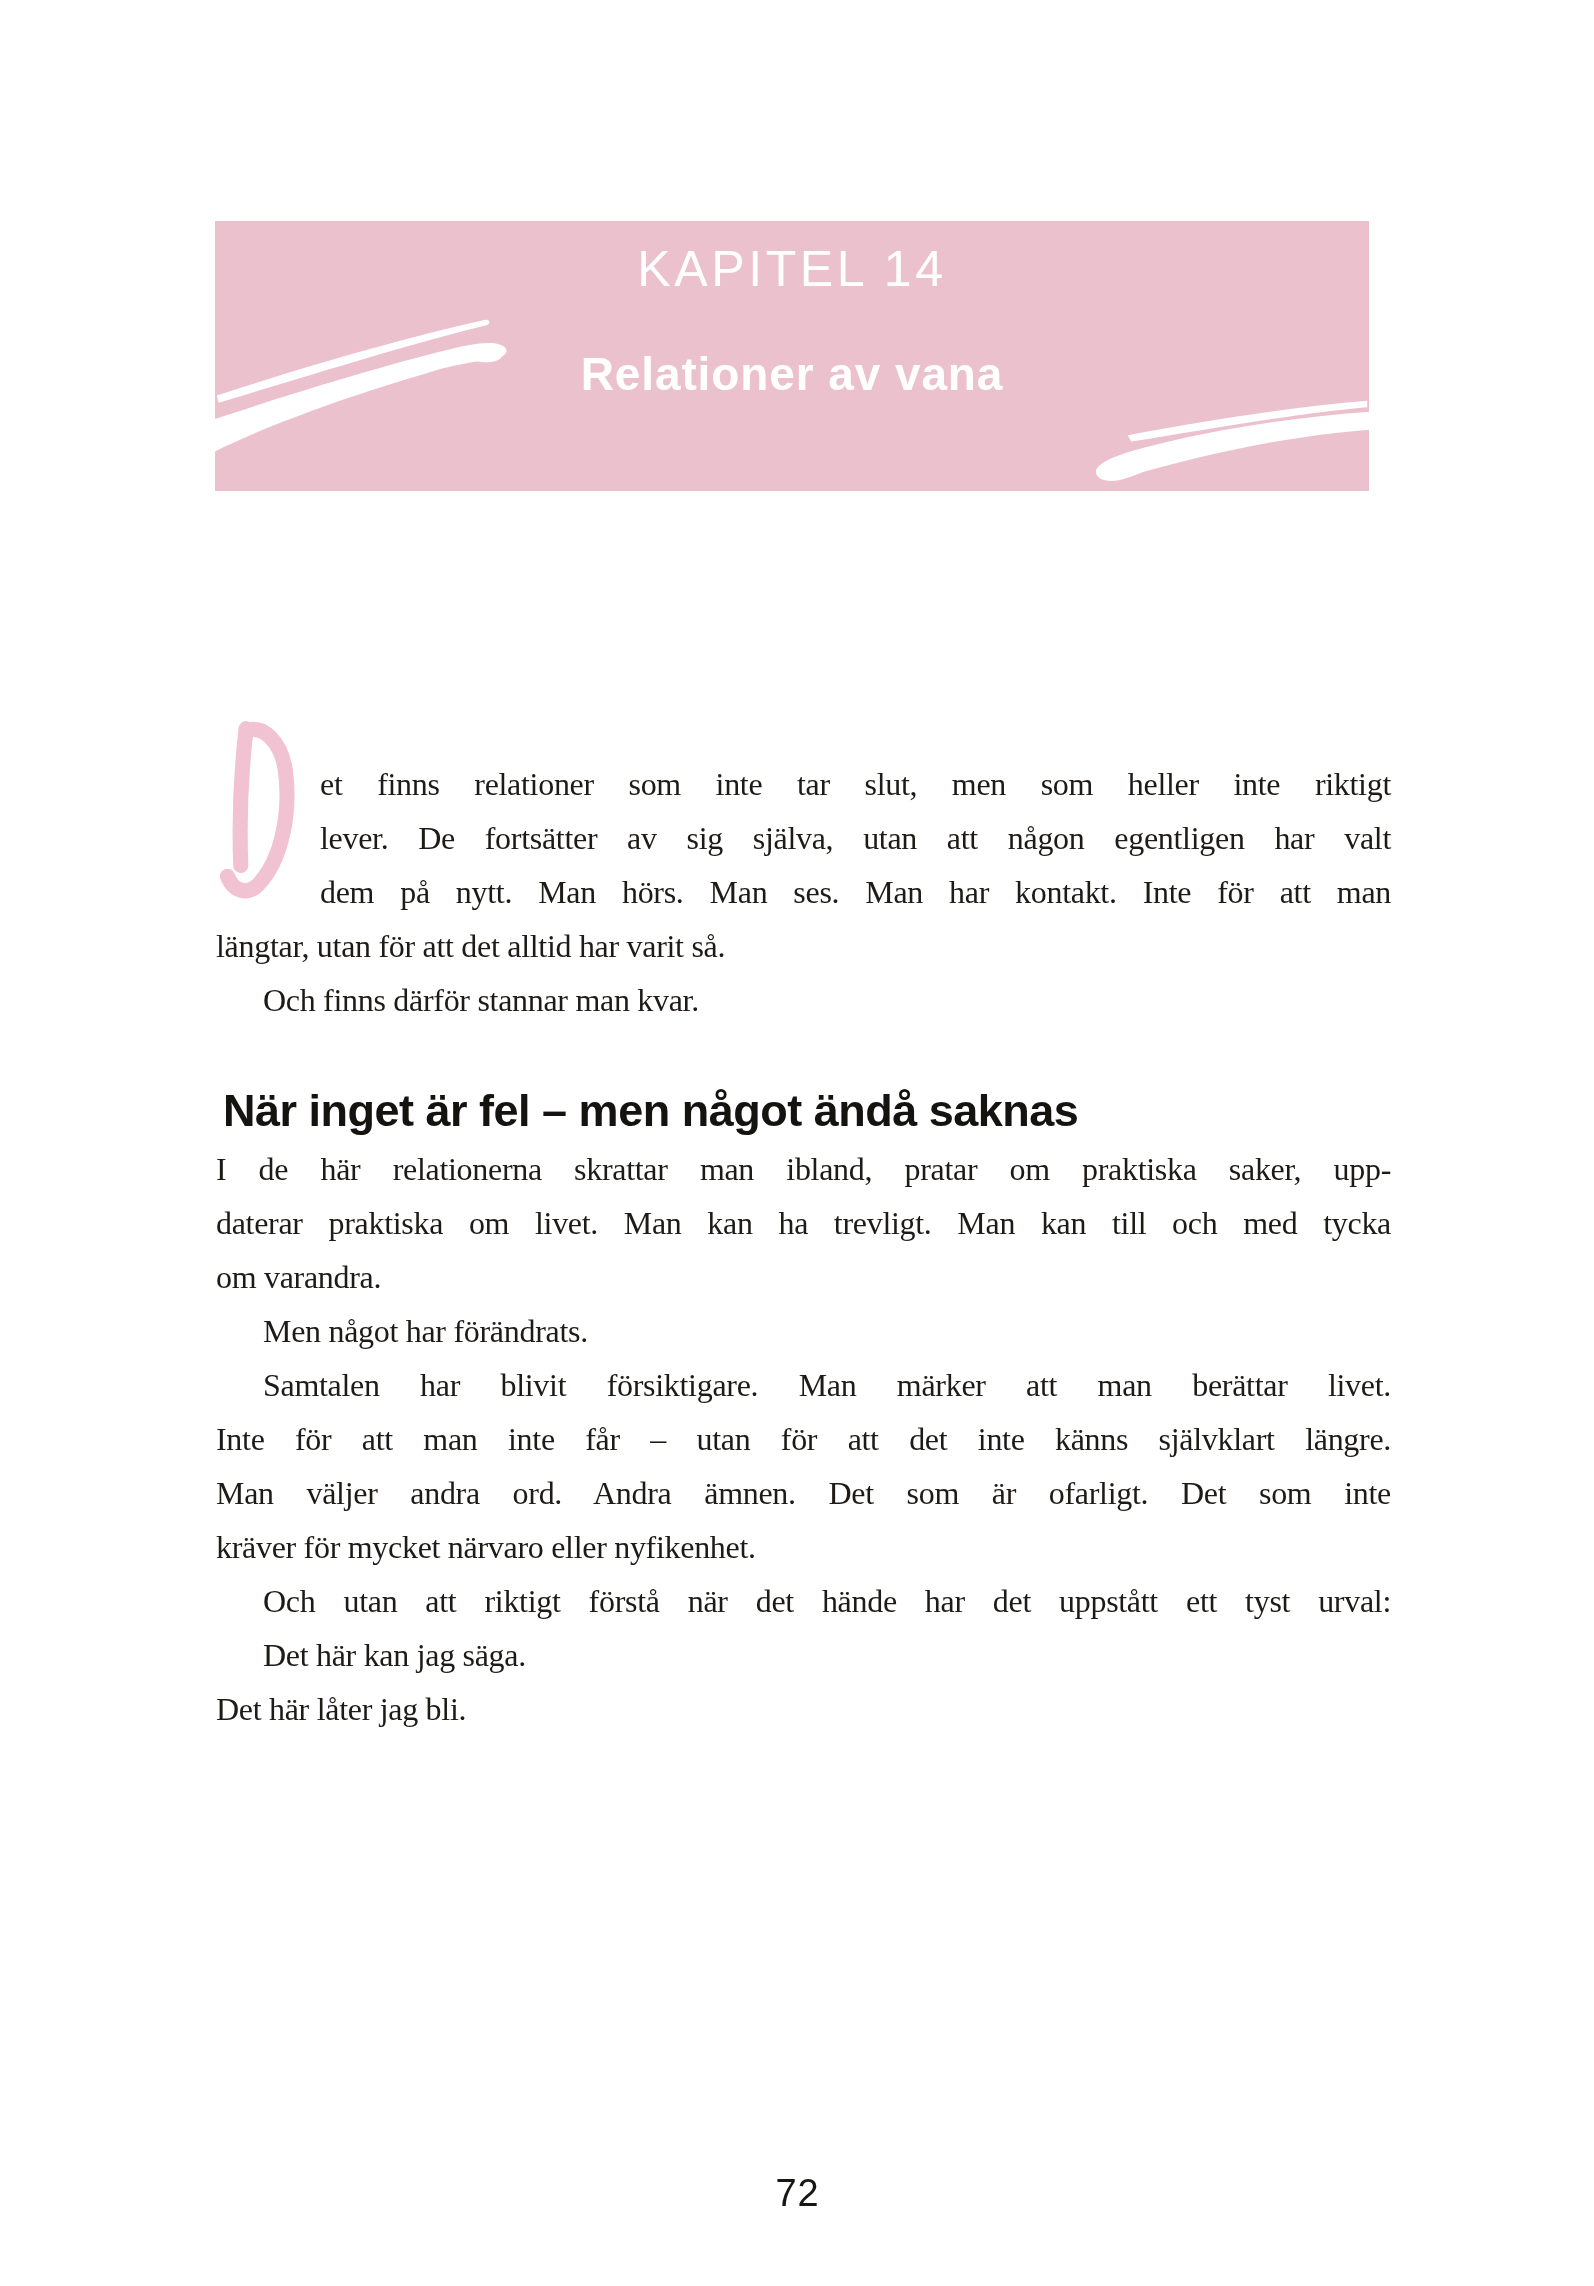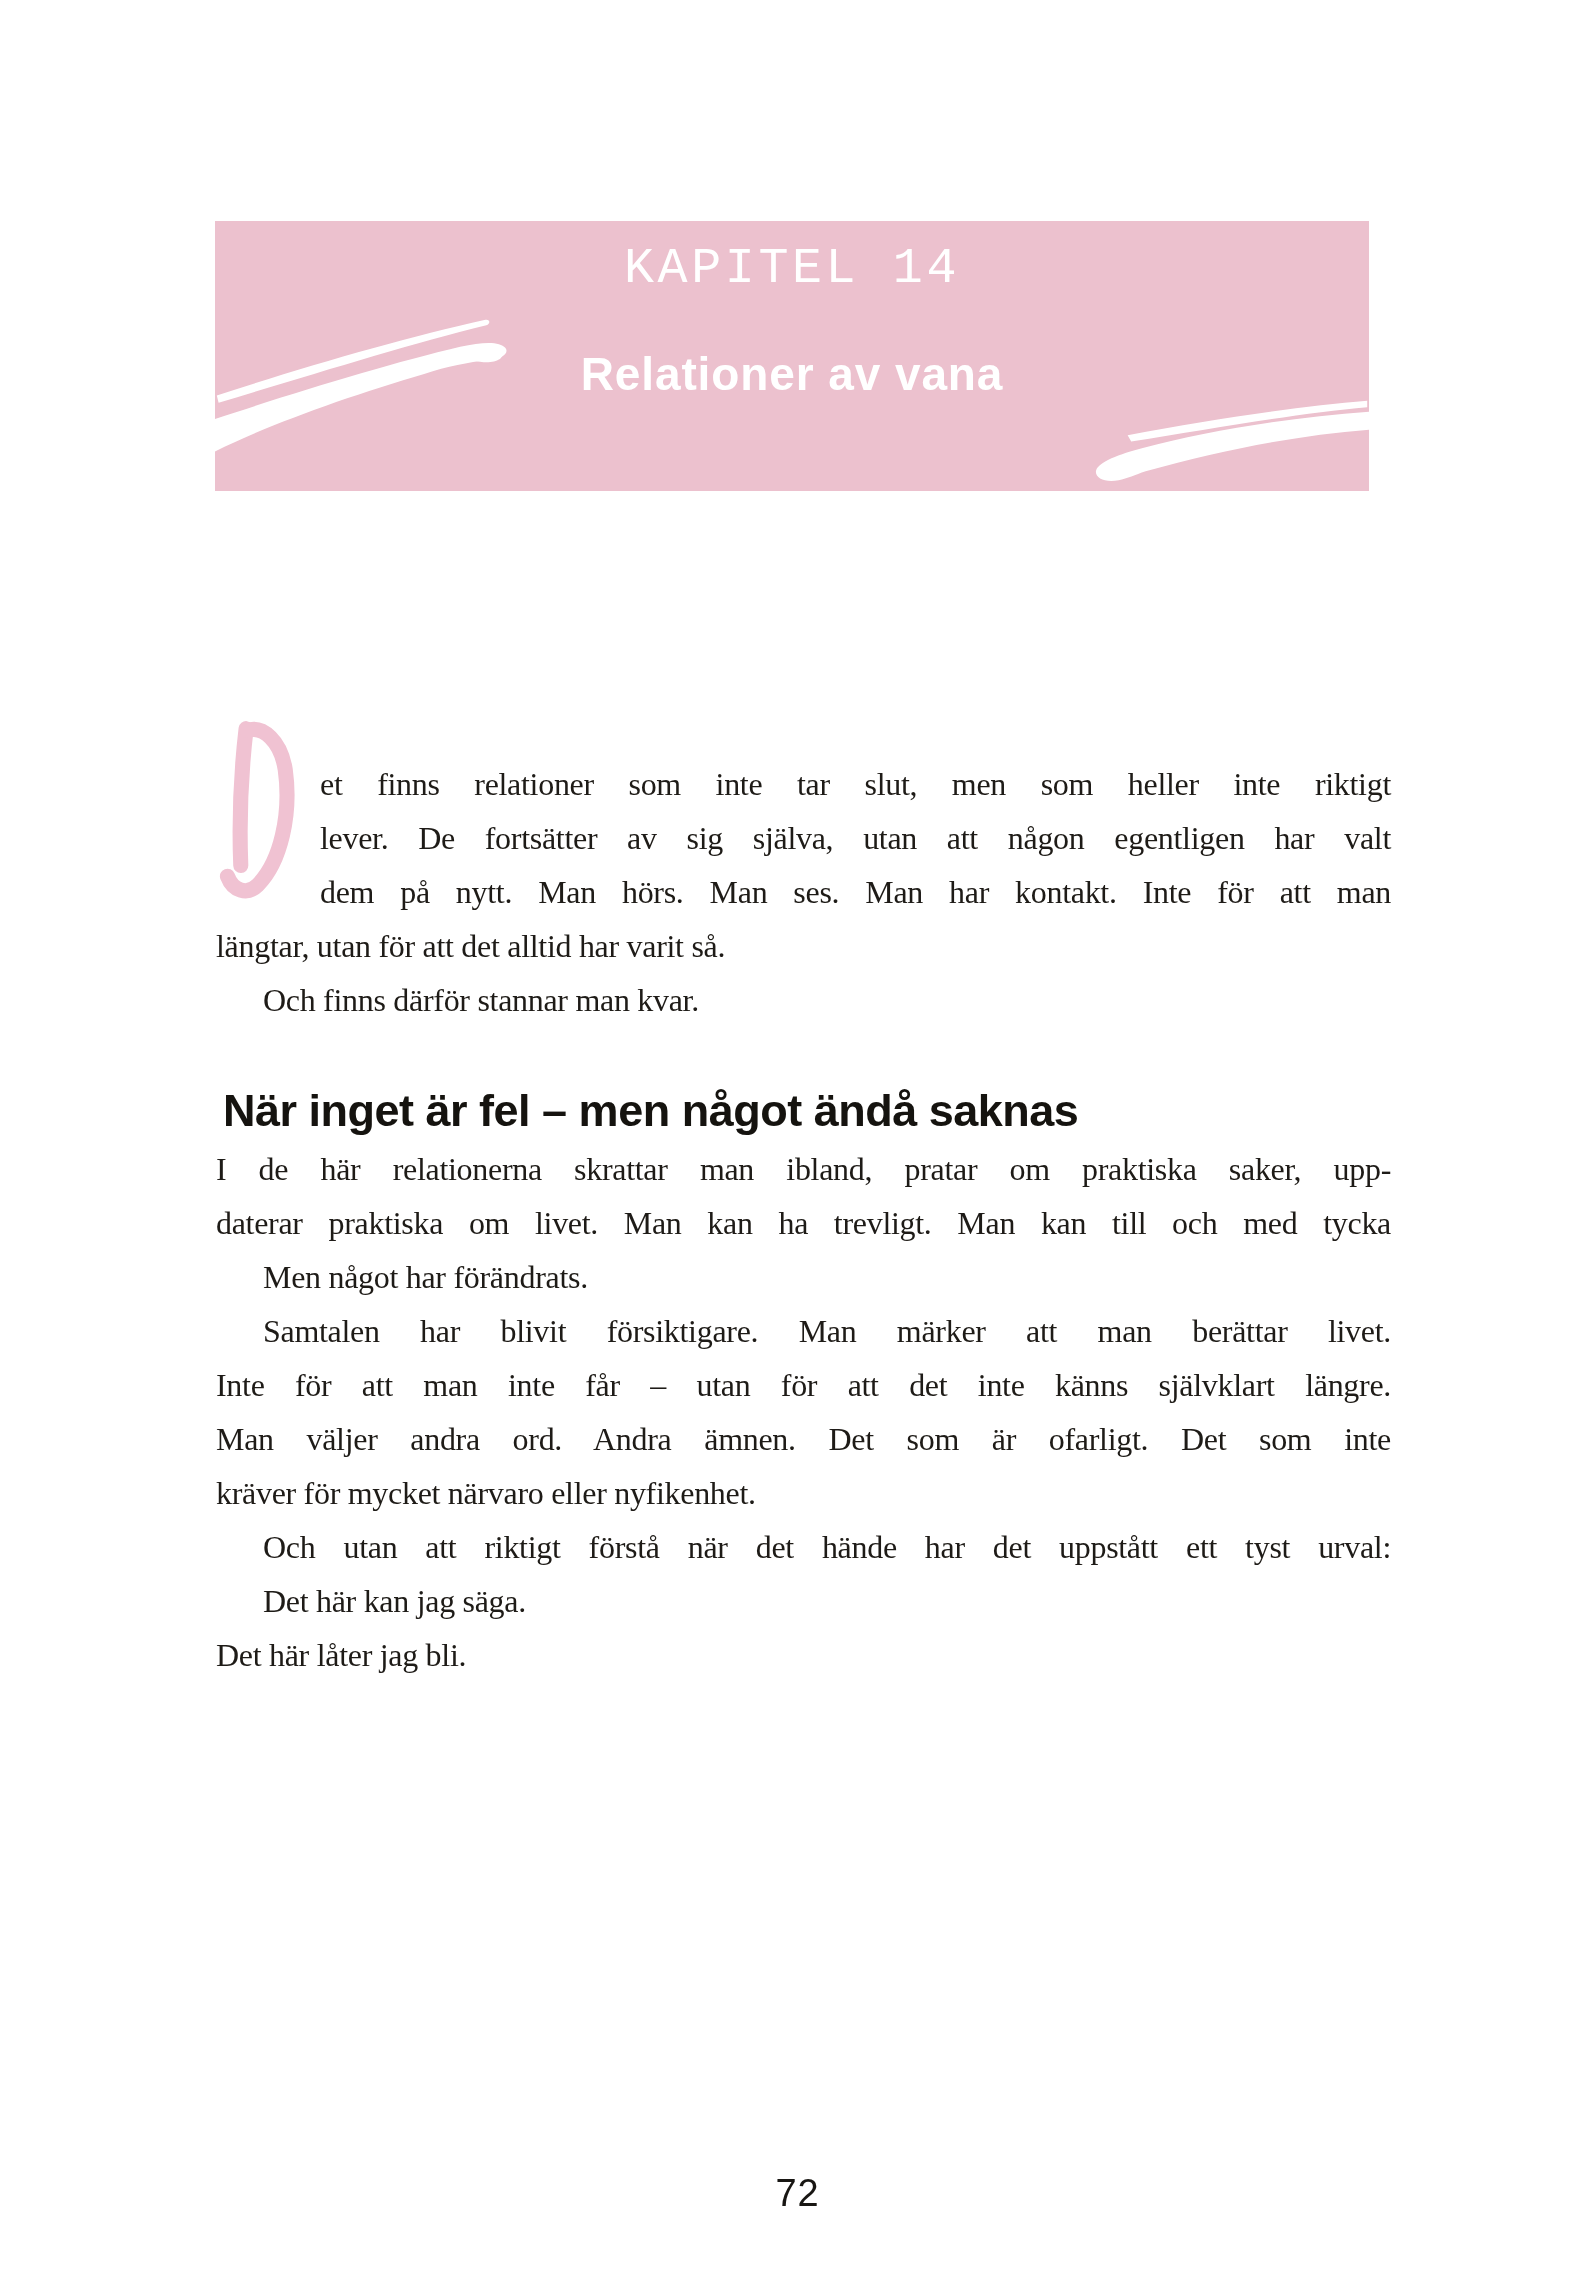--- a/index.html
+++ b/index.html
@@ -13,21 +13,21 @@
   }
   
   .banner{
     position:absolute;left:215px;top:221px;width:1154px;height:270px;
     background:var(--band_pink,#ecc1ce);
     overflow:hidden;
   }
   .banner .kicker{
     position:absolute;left:0;top:20px;width:100%;
     text-align:center;
-    font-family:Liberation Mono, monospace;
+    font-family:Liberation Sans, sans-serif;
     font-weight:400;
     font-size:50px;line-height:56px;
     letter-spacing:3.6px;
     color:#ffffff;
   }
   .banner .chapter-title{
     position:absolute;left:0;top:119px;width:100%;
     text-align:center;
     font-family:"Liberation Sans", sans-serif;
     font-weight:700;
@@ -111,20 +111,21 @@
         <div class="line j">dem på nytt. Man hörs. Man ses. Man har kontakt. Inte för att man</div>
         <div class="line">längtar, utan för att det alltid har varit så.</div>
       </div>
       <div class="para">
         <div class="line ind">Och finns därför stannar man kvar.</div>
       </div>
       <div class="subheading">När inget är fel – men något ändå saknas</div>
       <div class="para">
         <div class="line j">I de här relationerna skrattar man ibland, pratar om praktiska saker, upp-</div>
         <div class="line j">daterar praktiska om livet. Man kan ha trevligt. Man kan till och med tycka</div>
+        <div class="line">om varandra.</div>
       </div>
       <div class="para">
         <div class="line ind">Men något har förändrats.</div>
       </div>
       <div class="para">
         <div class="line j ind">Samtalen har blivit försiktigare. Man märker att man berättar livet.</div>
         <div class="line j">Inte för att man inte får – utan för att det inte känns självklart längre.</div>
         <div class="line j">Man väljer andra ord. Andra ämnen. Det som är ofarligt. Det som inte</div>
         <div class="line">kräver för mycket närvaro eller nyfikenhet.</div>
       </div>

